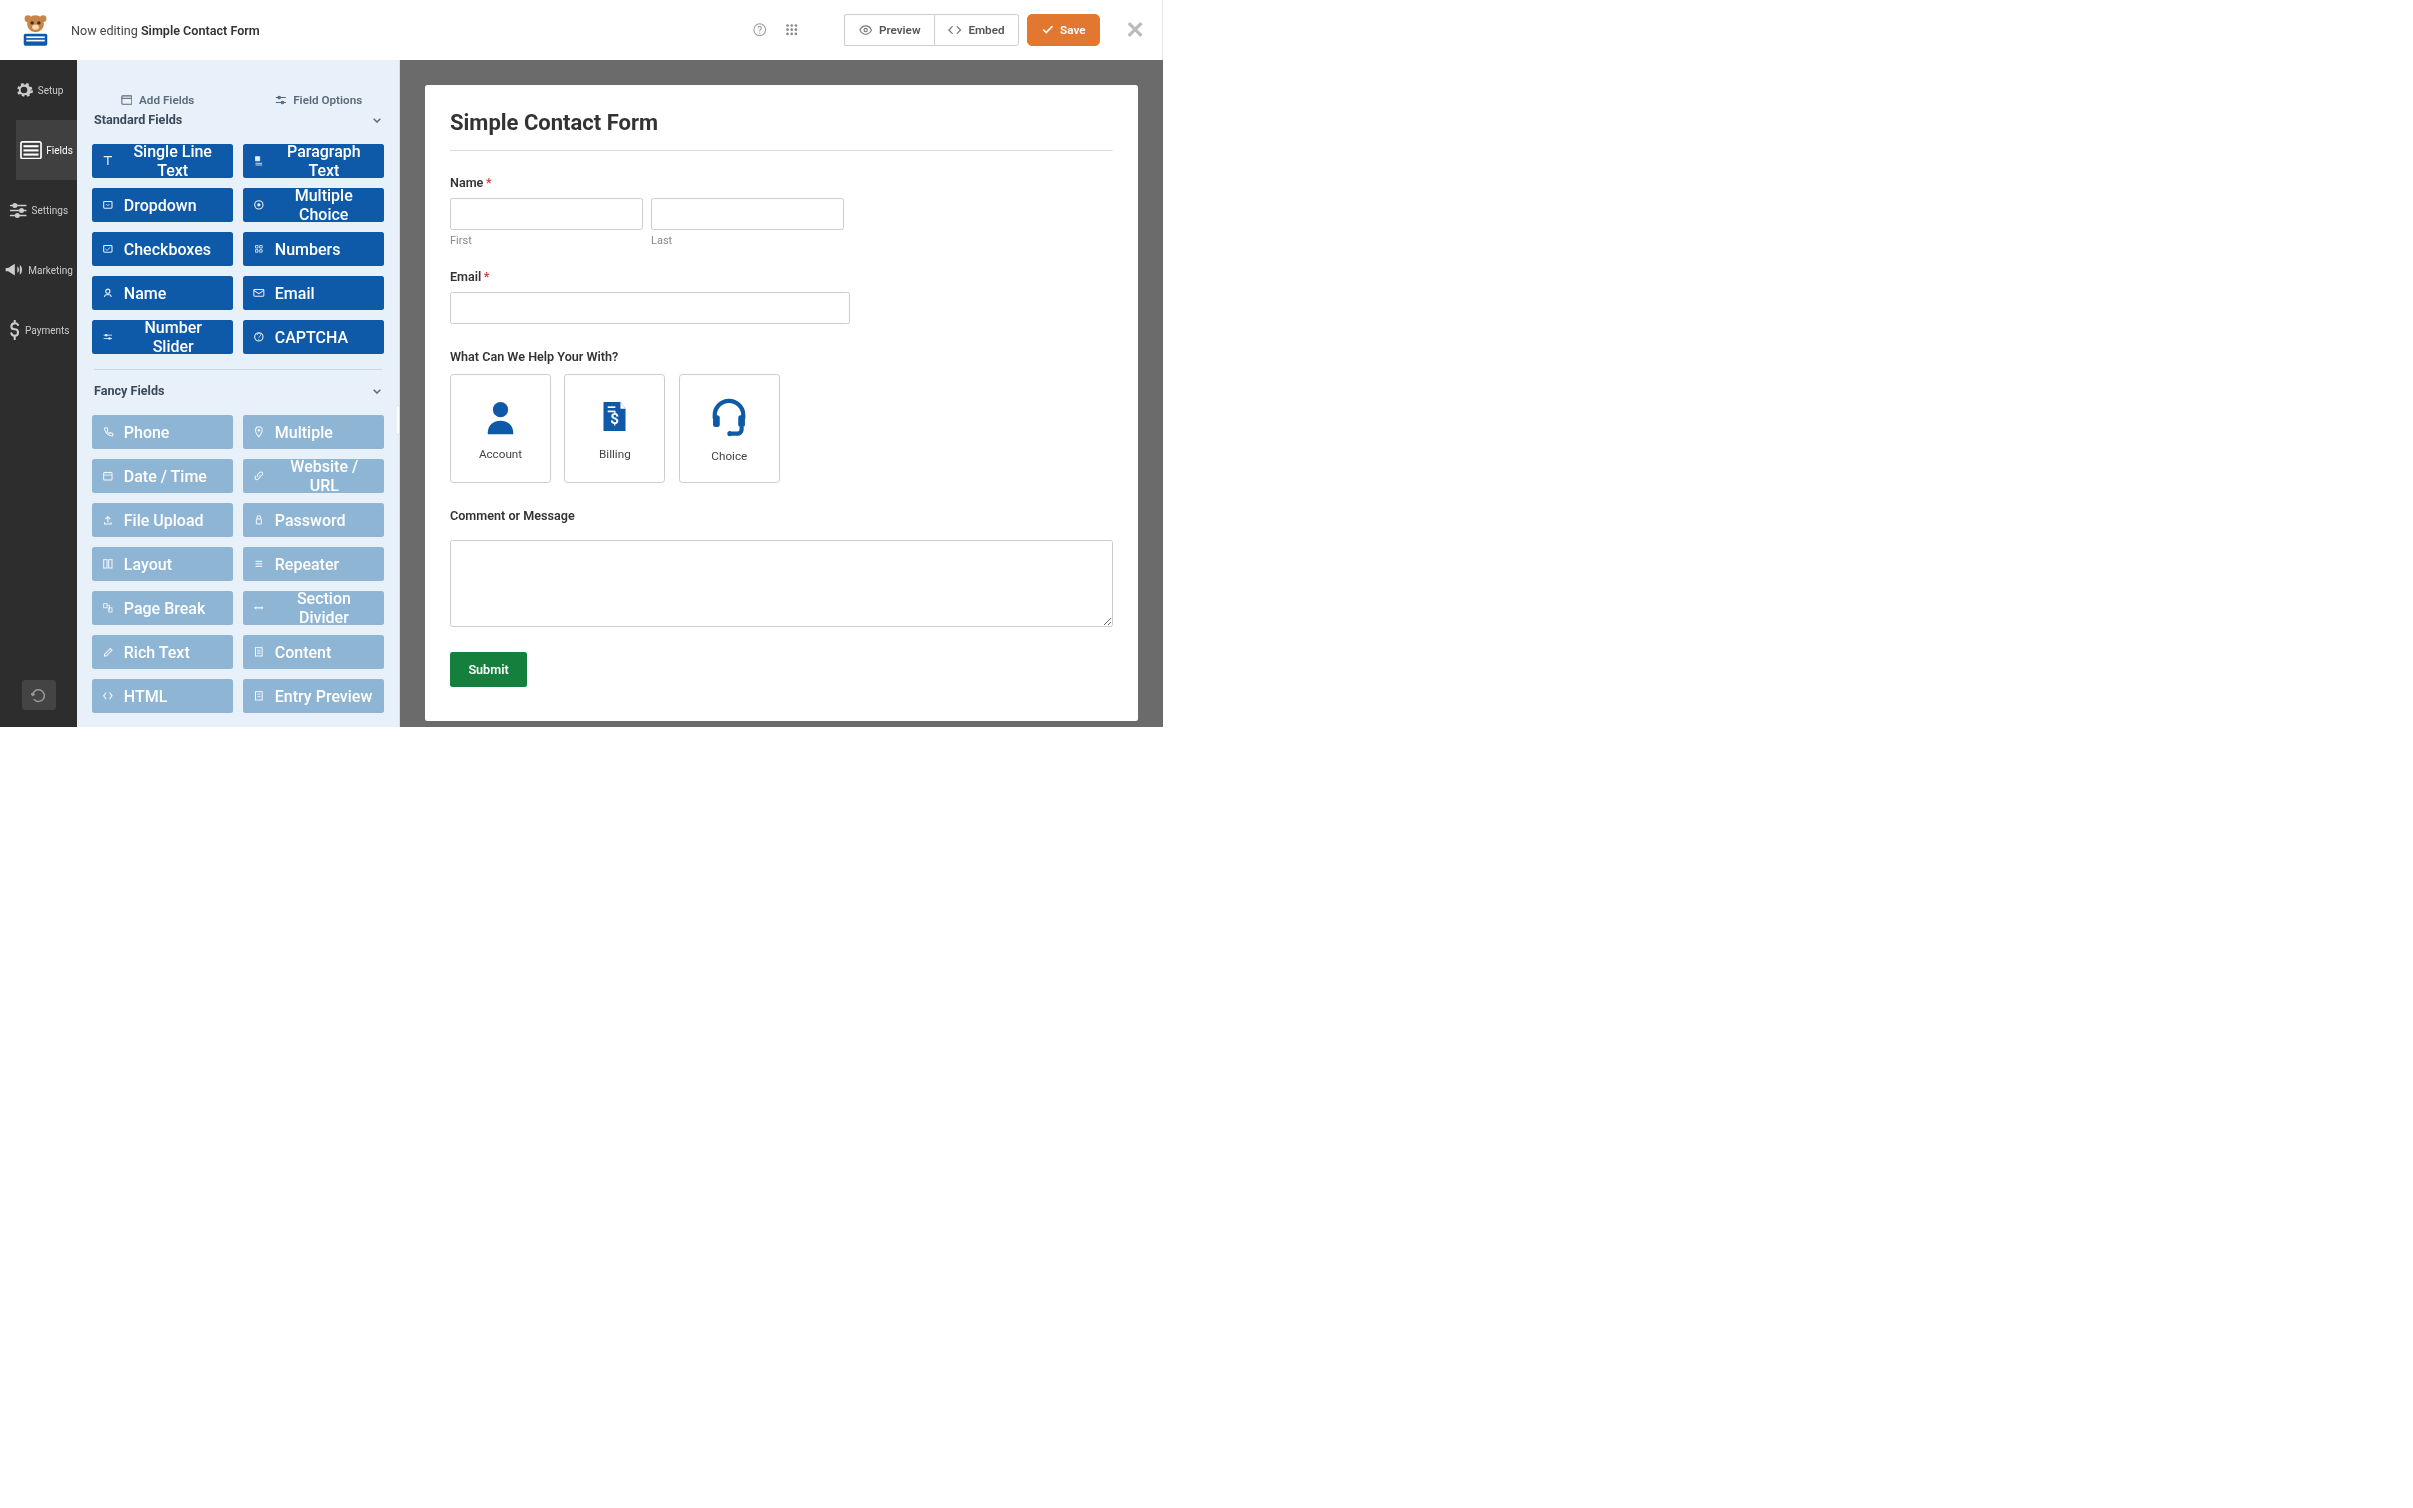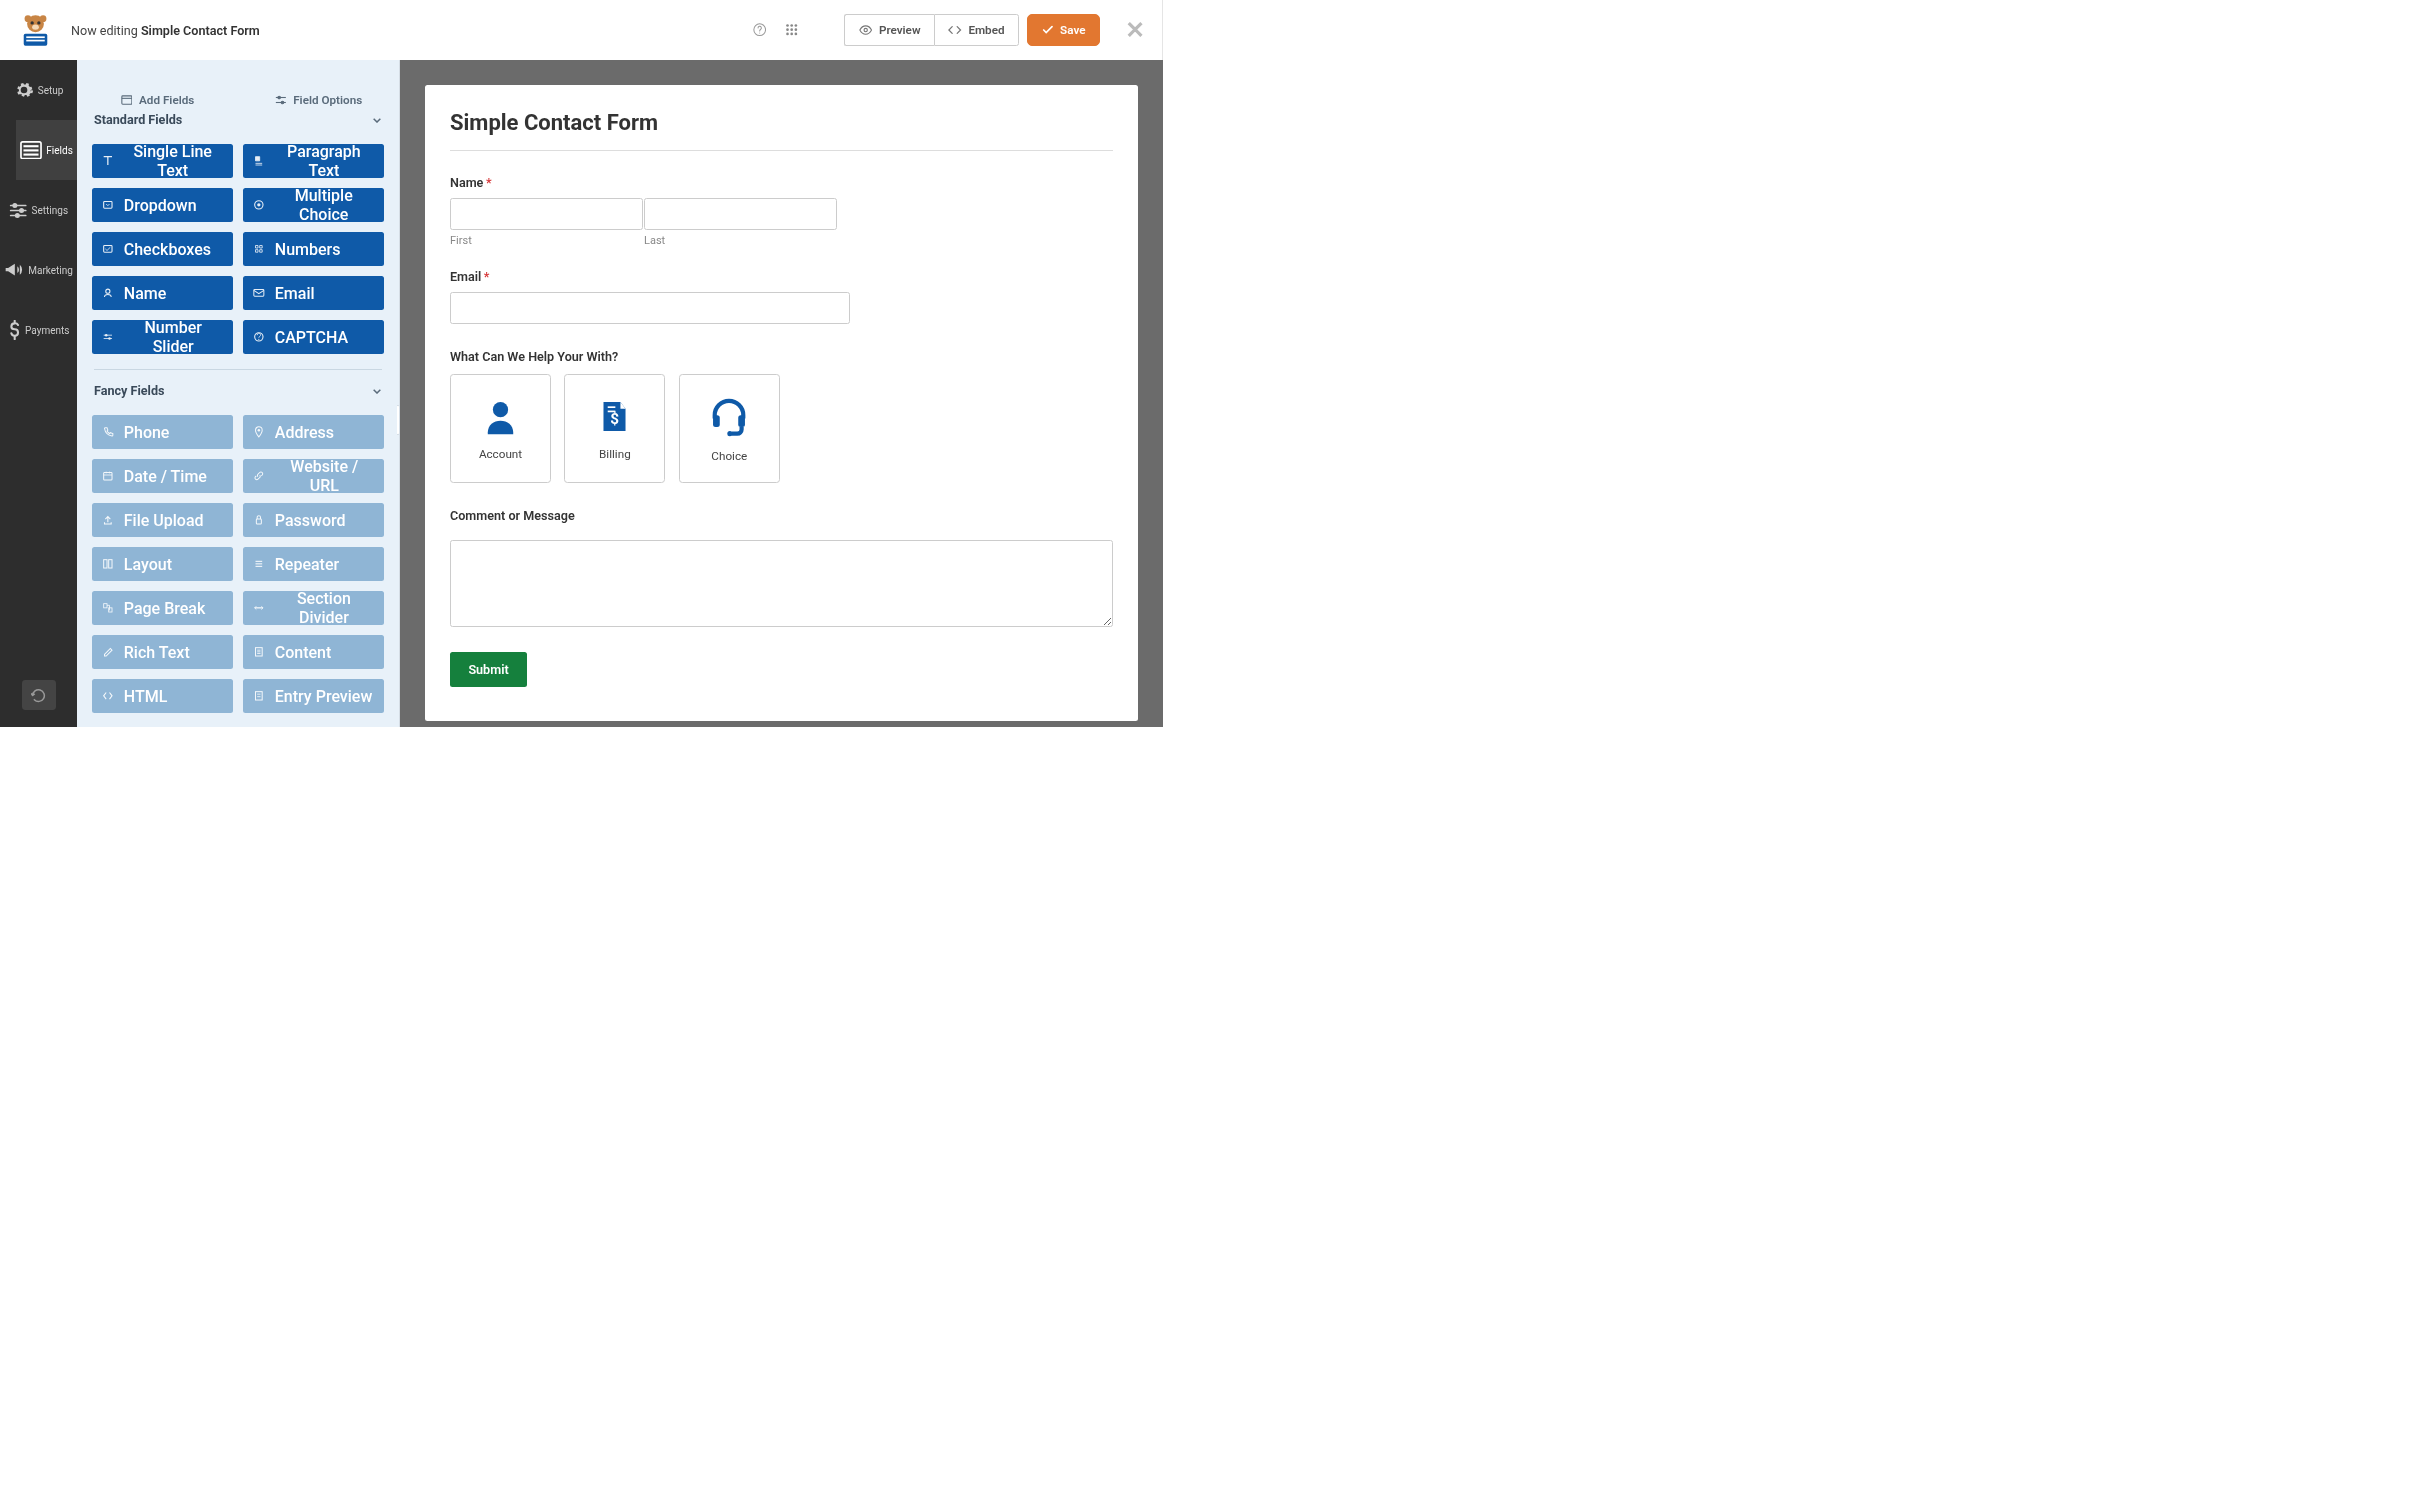--- a/index.html
+++ b/index.html
@@ -31,21 +31,21 @@
 .field-grid { display:grid; grid-template-columns:1fr 1fr; gap:10px; padding:8.4px 15px 5px; }
 .field-btn { height:34px; background:#0f5aa8; color:#fff; border:none; border-radius:2.5px; display:flex; align-items:center; gap:8.4px; padding:0 10px; font-size:16px; font-weight:500; cursor:pointer; }
 .field-btn .fld-icon { width:13.4px; text-align:center; opacity:.9; }
 .field-btn.fancy { background:#8fb5d5; }
 .collapse-handle { position:absolute; right:-11.7px; top:345px; width:13.4px; height:30px; background:#fff; border:0.8px solid #d5dde5; border-left:none; border-radius:0 15px 15px 0; display:flex; align-items:center; justify-content:center; font-size:10px; color:#888; cursor:pointer; }
 .canvas { flex:1; background:#6b6b6b; padding:25px; overflow-y:auto; }
 .form-card { background:#fff; border-radius:2.5px; padding:25px 25px 34px; min-height:100%; }
 .form-title { font-size:22px; font-weight:700; color:#333; padding-bottom:15px; border-bottom:0.8px solid #ddd; margin-bottom:23.5px; }
 .form-label { font-size:12.6px; font-weight:600; color:#333; margin-bottom:8.4px; display:block; }
 .req { color:#d63638; margin-left:2.5px; }
-.name-row { display:flex; gap:1px; margin-bottom:22px; }
+.name-row { display:flex; gap:8px; margin-bottom:22px; }
 .name-col { width:193px; }
 .name-col input { width:100%; height:32px; border:0.8px solid #ccc; border-radius:2.5px; padding:0 8.4px; font-size:11.7px; }
 .sublabel { font-size:11px; color:#888; margin-top:4.2px; }
 .email-input { width:400px; height:32px; border:0.8px solid #ccc; border-radius:2.5px; padding:0 8.4px; font-size:11.7px; margin-bottom:25px; display:block; }
 .help-row { display:flex; gap:13.4px; margin-top:10px; margin-bottom:25px; }
 .help-card { width:101px; height:109px; border:0.8px solid #ccc; border-radius:3.4px; display:flex; flex-direction:column; align-items:center; justify-content:center; gap:11.7px; cursor:pointer; }
 .help-card .big-icon { font-size:35px; color:#0f5aa8; }
 .help-card .card-label { font-size:11.7px; color:#444; }
 .textarea { width:100%; height:87px; border:0.8px solid #ccc; border-radius:2.5px; padding:8.4px; font-size:11.7px; resize:vertical; margin-top:8.4px; margin-bottom:22px; }
 .submit-btn { background:#15803d; color:#fff; border:none; padding:10px 18.4px; font-size:12.6px; font-weight:600; border-radius:2.5px; cursor:pointer;text-align:center; }
@@ -312,21 +312,21 @@
           </span>
           <span>Phone</span>
         </button>
         <button class="field-btn fancy">
           <span class="fld-icon">
             <svg width="11.7" height="11.7" viewBox="0 0 14 14">
               <path d="M7 1a4 4 0 0 1 4 4c0 3-4 8-4 8S3 8 3 5a4 4 0 0 1 4-4z" fill="none" stroke="#fff" stroke-width="1.2"></path>
               <circle cx="7" cy="5" r="1.5" fill="#fff"></circle>
             </svg>
           </span>
-          <span>Address</span>
+          <span>Multiple</span>
         </button>
         <button class="field-btn fancy">
           <span class="fld-icon">
             <svg width="11.7" height="11.7" viewBox="0 0 14 14">
               <rect x="2" y="3" width="10" height="9" rx="1" fill="none" stroke="#fff" stroke-width="1.2"></rect>
               <line x1="2" y1="6" x2="12" y2="6" stroke="#fff"></line>
               <line x1="5" y1="2" x2="5" y2="4" stroke="#fff"></line>
               <line x1="9" y1="2" x2="9" y2="4" stroke="#fff"></line>
             </svg>
           </span>

